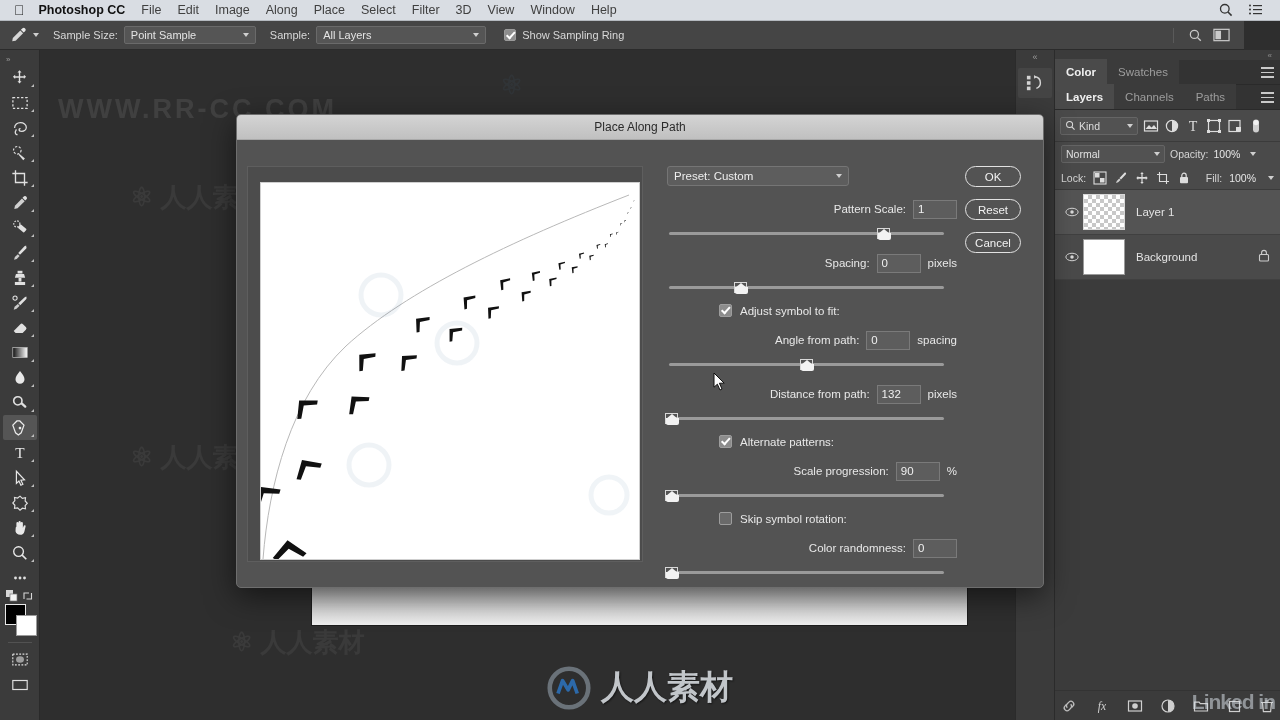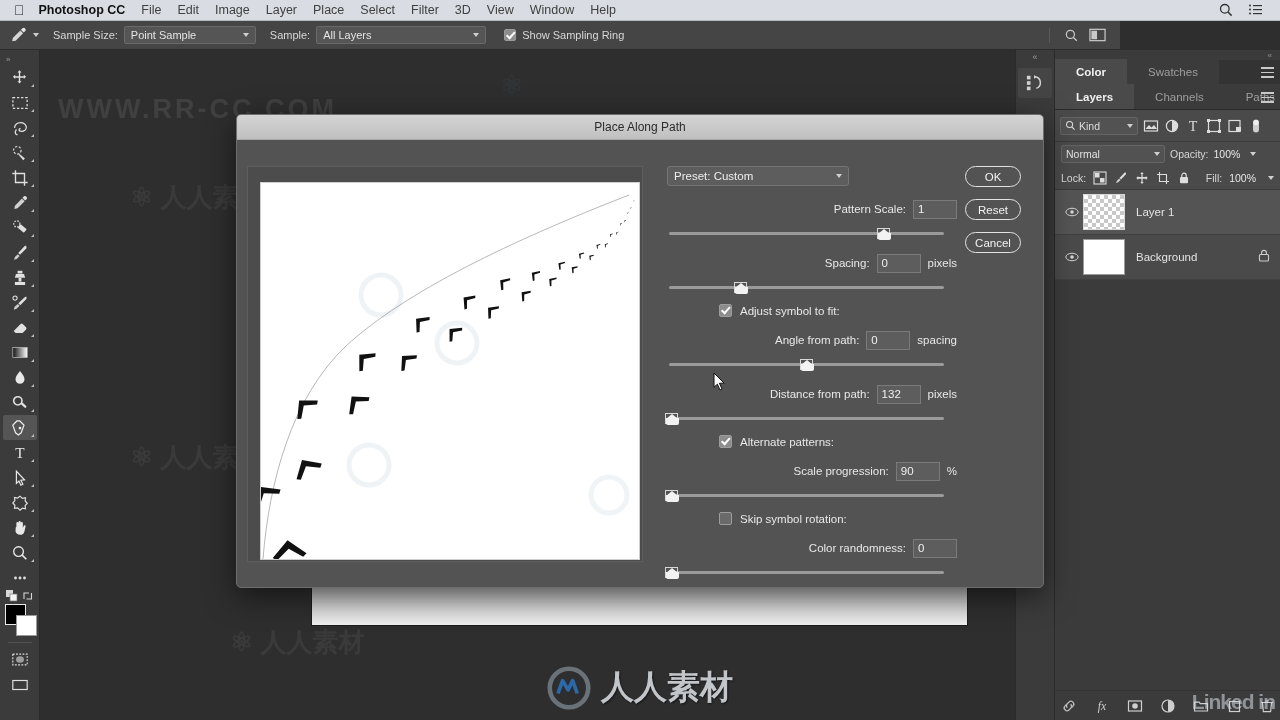--- a/index.html
+++ b/index.html
@@ -19,21 +19,21 @@
     border-bottom: 1px solid #b4b9bf;
   }
   .apple-logo { margin-left: 14px; margin-right: 14px; font-size: 14px; color: #222; line-height: 1; }
   .menu-app { font-weight: bold; font-size: 12.5px; color: #111; margin-right: 16px; }
   .menu-item { font-size: 12.5px; color: #404040; margin-right: 16px; }
   .menubar-right { margin-left: auto; display: flex; align-items: center; gap: 14px; margin-right: 16px; }
   .mb-icon { width: 16px; height: 16px; display: block; }
 
   
   .optionsbar {
-    position: absolute; top: 21px; left: 0; width: 1120px; height: 29px;
+    position: absolute; top: 21px; left: 0; width: 1244px; height: 29px;
     background: #454545; display: flex; align-items: center;
     border-bottom: 1px solid #2b2b2b;
     font-size: 11px; color: #d8d8d8;
   }
   .ob-tool { display: flex; align-items: center; margin-left: 8px; }
   .ob-tool-icon { width: 20px; height: 20px; }
   .caret { width: 0; height: 0; border-left: 3.5px solid transparent; border-right: 3.5px solid transparent;
            border-top: 4px solid #cfcfcf; margin-left: 5px; }
   .ob-label { margin-left: 14px; white-space: nowrap; }
   .ob-select {
@@ -103,21 +103,21 @@
 
   
   .panels { position: absolute; top: 50px; left: 1055px; width: 225px; height: 670px; background: #3b3b3b; }
   .panel-dockline { height: 10px; background: #3b3b3b; display:flex; justify-content:flex-end; align-items:center; padding-right:8px; }
   .panel-dockline span { color:#8f8f8f; font-size:8px; }
   .tabrow {
     display: flex; align-items: flex-end; height: 25px; background: #333;
     border-bottom: 1px solid #2a2a2a; position: relative;
   }
   .ptab {
-    height: 25px; display: flex; align-items: center; padding: 0 21px;
+    height: 25px; display: flex; align-items: center; padding: 0 11px;
     font-size: 11.5px; color: #9d9d9d; background: #3b3b3b;
   }
   .ptab.active { background: #4a4a4a; color: #f0f0f0; font-weight: bold; }
   .tabrow .hamburger { position: absolute; right: 6px; top: 7px; }
   .hamburger { width: 13px; height: 11px; display: flex; flex-direction: column; justify-content: space-between; }
   .hamburger i { display: block; height: 1.6px; background: #c9c9c9; }
 
   .layers-body { background: #4a4a4a; }
   .filterrow { display: flex; align-items: center; height: 32px; padding: 0 5px; gap: 5px;
                border-bottom: 1px solid #3b3b3b; }
@@ -249,21 +249,21 @@
 <body>
 
 <div id="app">
 
   <div class="menubar">
     <div class="apple-logo"></div>
     <div class="menu-app">Photoshop CC</div>
     <div class="menu-item">File</div>
     <div class="menu-item">Edit</div>
     <div class="menu-item">Image</div>
-    <div class="menu-item">Layer</div>
+    <div class="menu-item">Along</div>
     <div class="menu-item">Place</div>
     <div class="menu-item">Select</div>
     <div class="menu-item">Filter</div>
     <div class="menu-item">3D</div>
     <div class="menu-item">View</div>
     <div class="menu-item">Window</div>
     <div class="menu-item">Help</div>
     <div class="menubar-right">
       <svg class="mb-icon" viewBox="0 0 16 16">
         <circle cx="6.8" cy="6.8" r="4.3" fill="none" stroke="#333" stroke-width="1.3"></circle>

